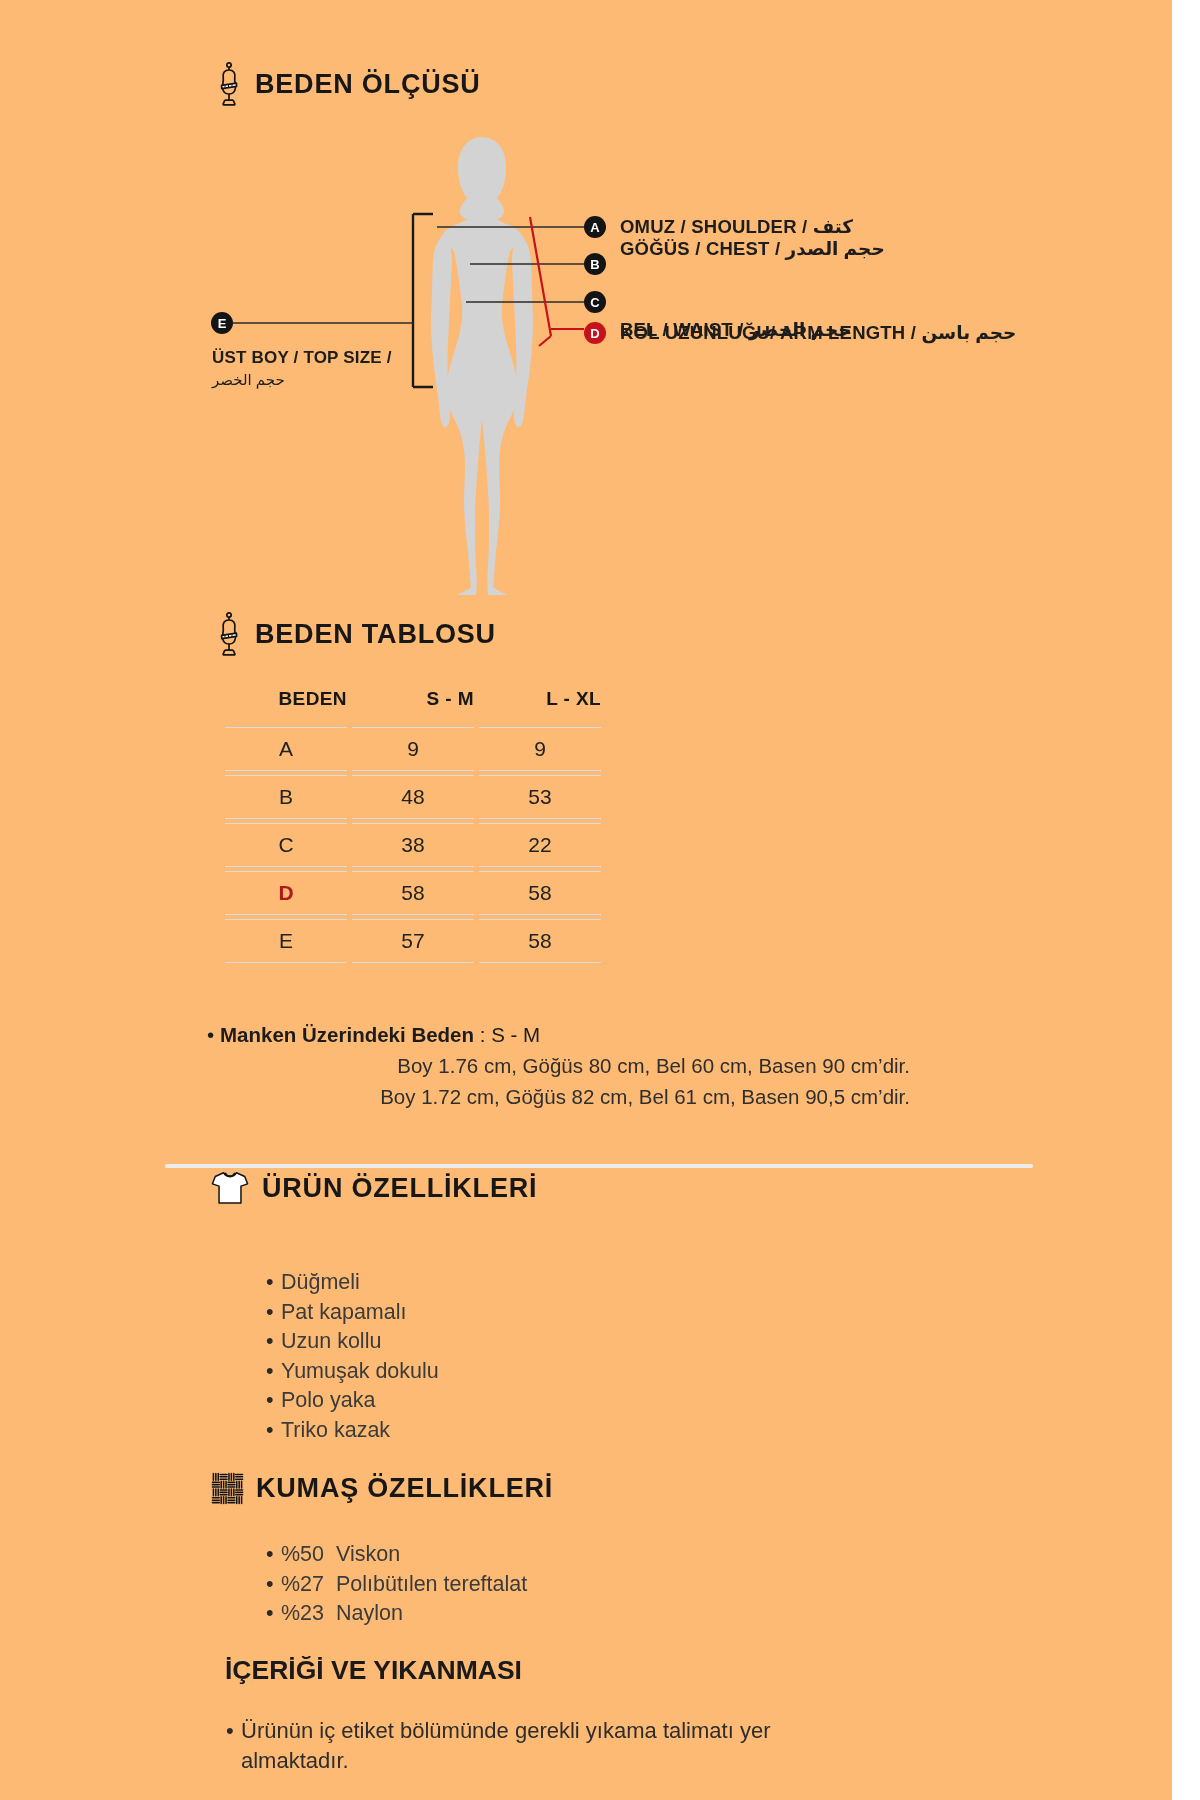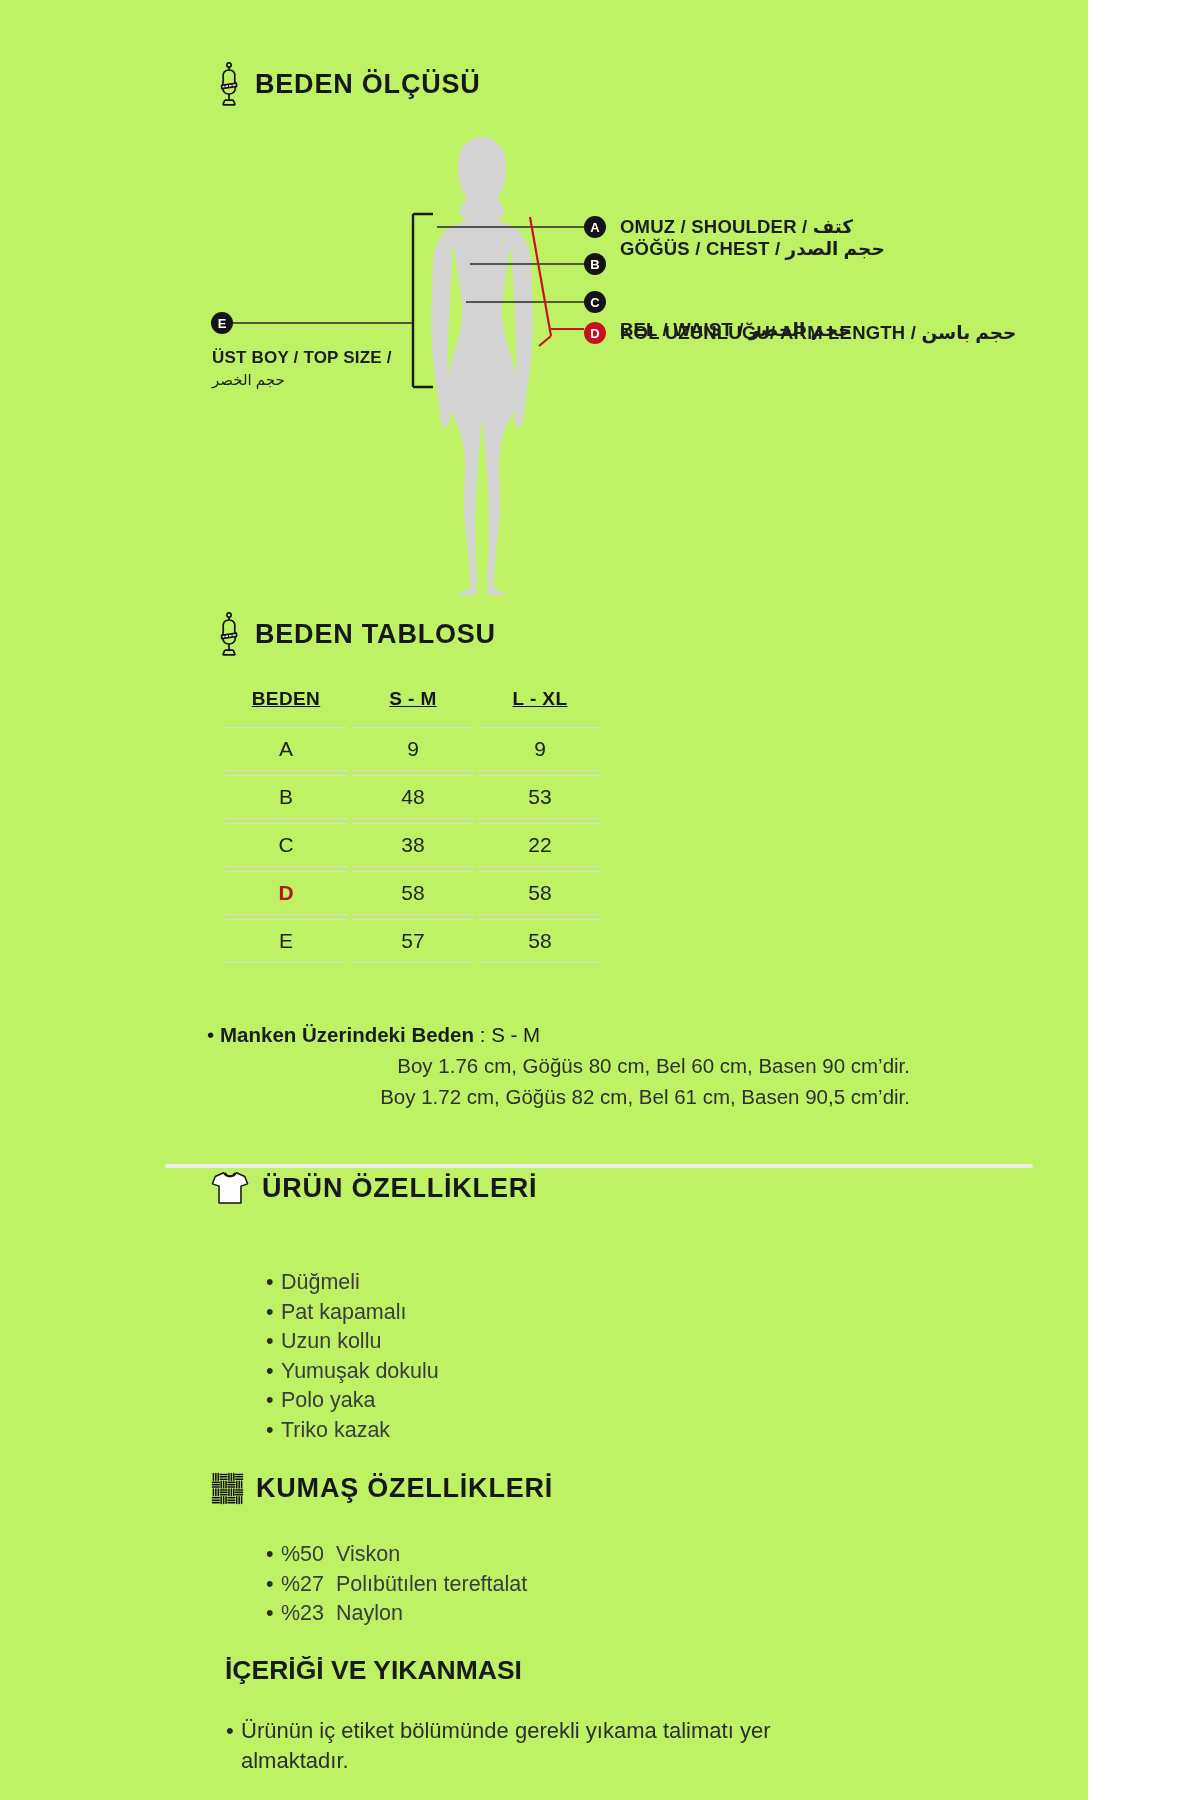--- a/index.html
+++ b/index.html
@@ -8,21 +8,21 @@
     --silhouette-gray:#d3d3d3;
     --text-dark:#171717;
     --text-body:#3b3b3b;
     --row-alt-bg:#f5f5f5;
     --row-border:#dcdcdc;
     --divider:#ececec;
   }
   *{margin:0;padding:0;box-sizing:border-box;}
   html,body{background:#fff;}
   body{font-family:"Liberation Sans","DejaVu Sans",sans-serif;color:var(--text-dark);}
-  #page{position:relative;width:1088px;height:1800px;background:#bef264;overflow:hidden;}
+  #page{position:relative;width:1172px;height:1800px;background:#fdba74;overflow:hidden;}
   .abs{position:absolute;}
 
   
   .section-header{display:flex;align-items:center;gap:11px;}
   .section-header .title{font-size:27px;font-weight:700;letter-spacing:.8px;color:var(--text-dark);white-space:nowrap;}
 
   
   #diagram{left:0;top:110px;width:1200px;height:500px;}
   #diagram svg.lines{position:absolute;left:0;top:0;}
   #silhouette{position:absolute;left:430px;top:27px;}
@@ -31,21 +31,21 @@
   .circle-label.red{background:var(--accent-red);}
   .measure-text{position:absolute;font-size:18.5px;font-weight:600;color:#1d1d1d;letter-spacing:.2px;
     white-space:nowrap;line-height:22px;}
   #e-label-block{position:absolute;left:212px;top:238px;}
   #e-label-block .lat{font-size:17px;font-weight:600;color:#1d1d1d;letter-spacing:.2px;}
   #e-label-block .ar{font-size:15px;color:#1d1d1d;margin-top:3px;}
 
   
   #size-table{left:225px;top:688px;width:376px;}
   .st-header{display:grid;grid-template-columns:122px 122px 122px;column-gap:5px;margin-bottom:17px;}
-  .st-header div{text-align:center;font-size:19px;font-weight:700;letter-spacing:.4px;text-decoration:underline;}
+  .st-header div{text-align:right;font-size:19px;font-weight:700;letter-spacing:.4px;}
   .st-body{display:grid;grid-template-columns:122px 122px 122px;column-gap:5px;row-gap:4px;}
   .st-cell{height:44px;display:flex;align-items:center;justify-content:center;font-size:21px;font-weight:500;
     color:#222;border-top:1px solid var(--row-border);border-bottom:1px solid var(--row-border);}
   .d-red{color:var(--table-d-red)!important;font-weight:600;}
 
   
   #model-info{left:190px;top:1019px;width:720px;font-size:20.5px;line-height:31px;color:#2e2e2e;}
   #model-info .mi-line1{color:#1c1c1c;}
   #model-info .bullet{display:inline-block;width:13px;color:#1c1c1c;}
   #model-info .bold{font-weight:700;}

